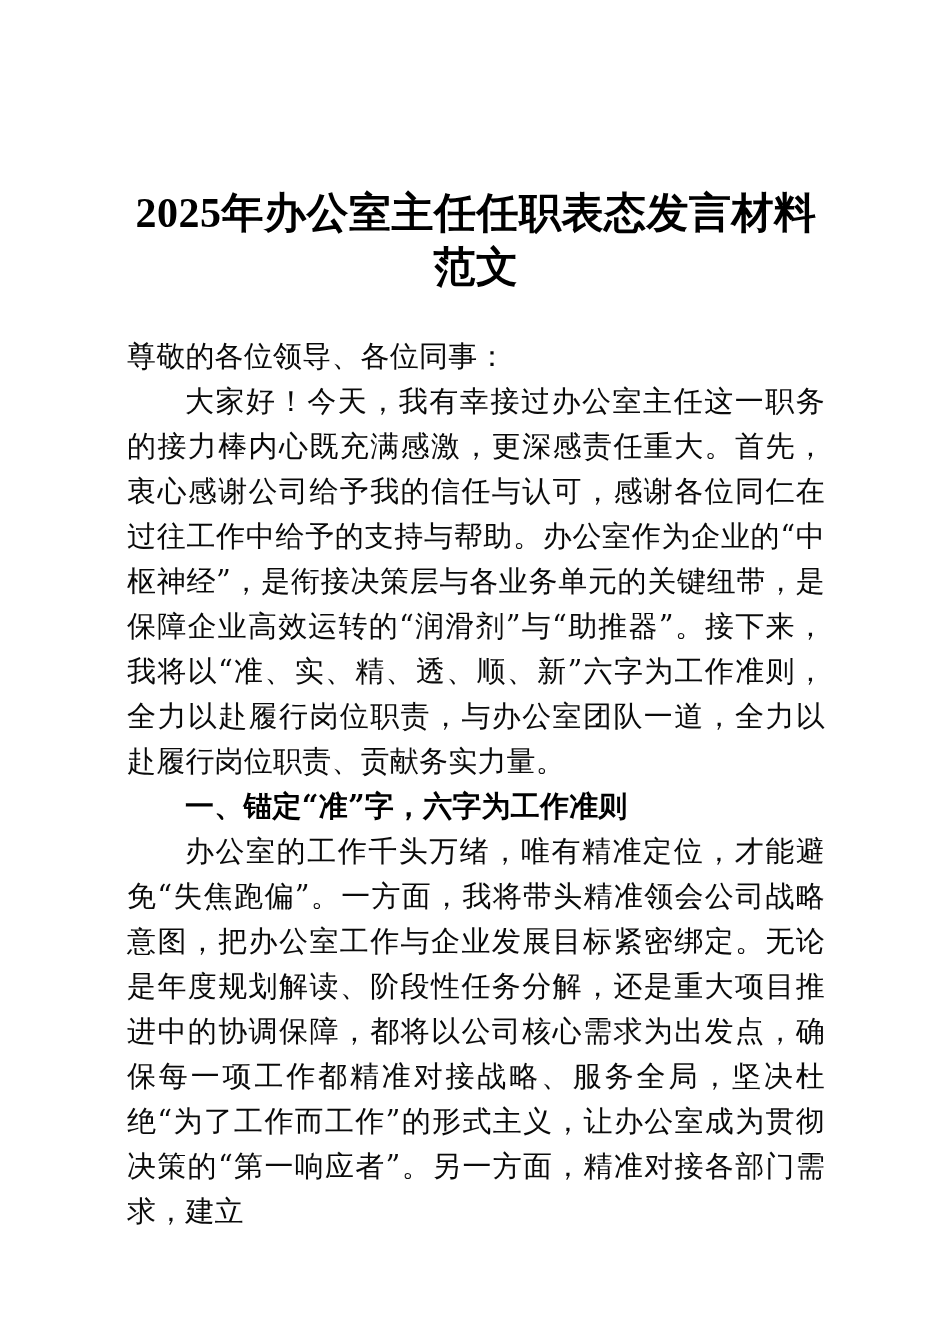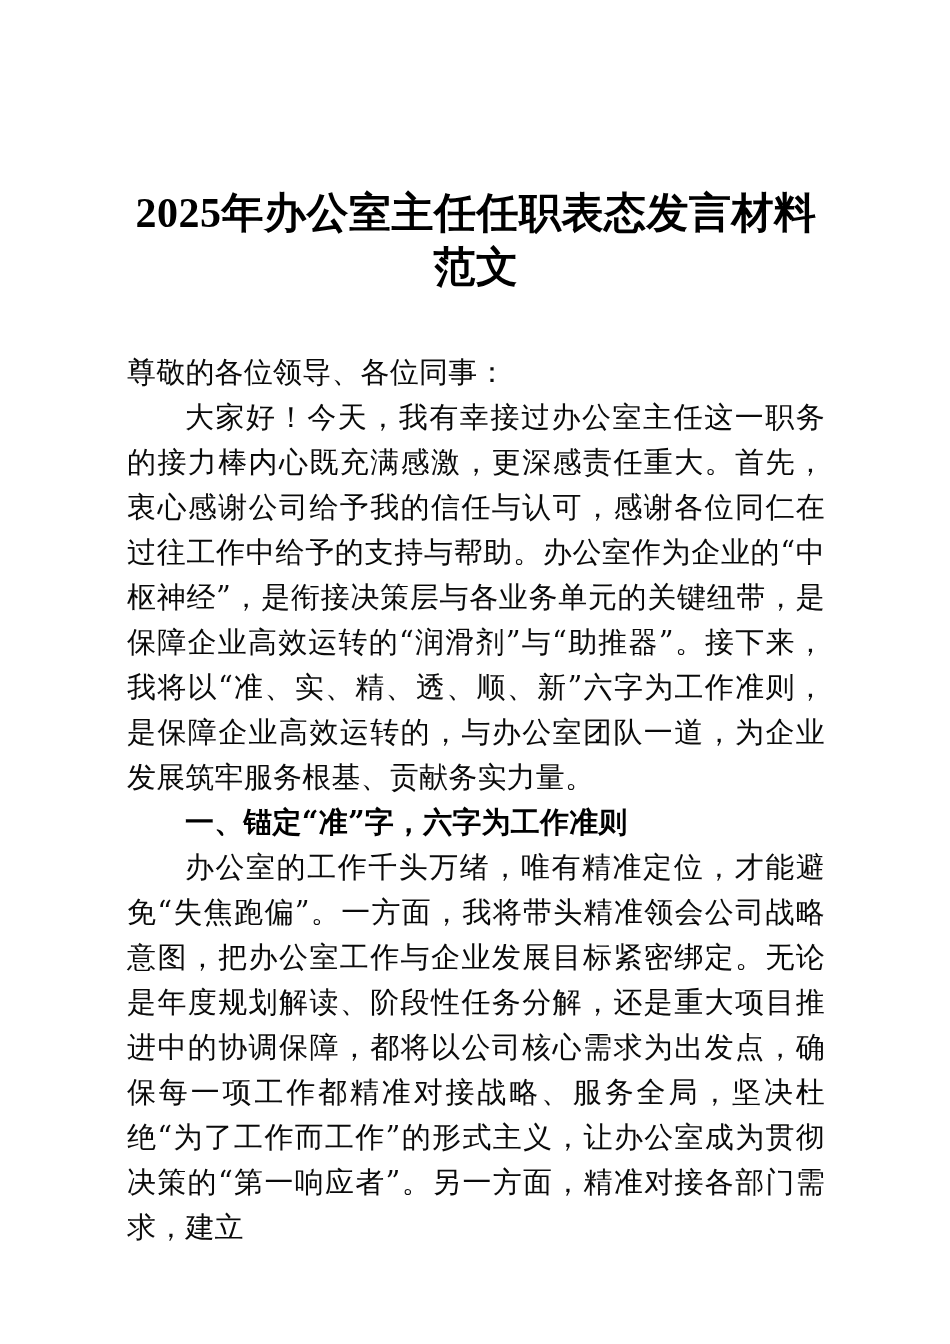--- a/index.html
+++ b/index.html
@@ -38,21 +38,21 @@
     text-align: center;
     color: #000000;
     letter-spacing: 0.5px;
     margin: 0;
     padding-top: 186px;
     width: 698px;
   }
 
   
   .body-block {
-    margin-top: 56px;
+    margin-top: 40px;
   }
 
   p.para {
     font-family: "DejaVu Serif", "Liberation Serif", serif;
     font-size: 29px;
     line-height: 45px;
     color: #0a0a0a;
     margin: 0;
     text-align: justify;
     text-justify: inter-character;
@@ -86,21 +86,21 @@
 
 <div class="page">
   <div class="content">
 
     <h1 class="doc-title">2025年办公室主任任职表态发言材料范文</h1>
 
     <div class="body-block">
 
       <p class="para salutation">尊敬的各位领导、各位同事：</p>
 
-      <p class="para indent">大家好！今天，我有幸接过办公室主任这一职务的接力棒内心既充满感激，更深感责任重大。首先，衷心感谢公司给予我的信任与认可，感谢各位同仁在过往工作中给予的支持与帮助。办公室作为企业的“中枢神经”，是衔接决策层与各业务单元的关键纽带，是保障企业高效运转的“润滑剂”与“助推器”。接下来，我将以“准、实、精、透、顺、新”六字为工作准则，是保障企业高效运转的，与办公室团队一道，为企业发展筑牢服务根基、贡献务实力量。</p>
+      <p class="para indent">大家好！今天，我有幸接过办公室主任这一职务的接力棒内心既充满感激，更深感责任重大。首先，衷心感谢公司给予我的信任与认可，感谢各位同仁在过往工作中给予的支持与帮助。办公室作为企业的“中枢神经”，是衔接决策层与各业务单元的关键纽带，是保障企业高效运转的“润滑剂”与“助推器”。接下来，我将以“准、实、精、透、顺、新”六字为工作准则，全力以赴履行岗位职责，与办公室团队一道，全力以赴履行岗位职责、贡献务实力量。</p>
 
       <p class="heading">一、锚定“准”字，六字为工作准则</p>
 
       <p class="para indent">办公室的工作千头万绪，唯有精准定位，才能避免“失焦跑偏”。一方面，我将带头精准领会公司战略意图，把办公室工作与企业发展目标紧密绑定。无论是年度规划解读、阶段性任务分解，还是重大项目推进中的协调保障，都将以公司核心需求为出发点，确保每一项工作都精准对接战略、服务全局，坚决杜绝“为了工作而工作”的形式主义，让办公室成为贯彻决策的“第一响应者”。另一方面，精准对接各部门需求，建立</p>
 
     </div>
   </div>
 </div>
 
 </body></html>

